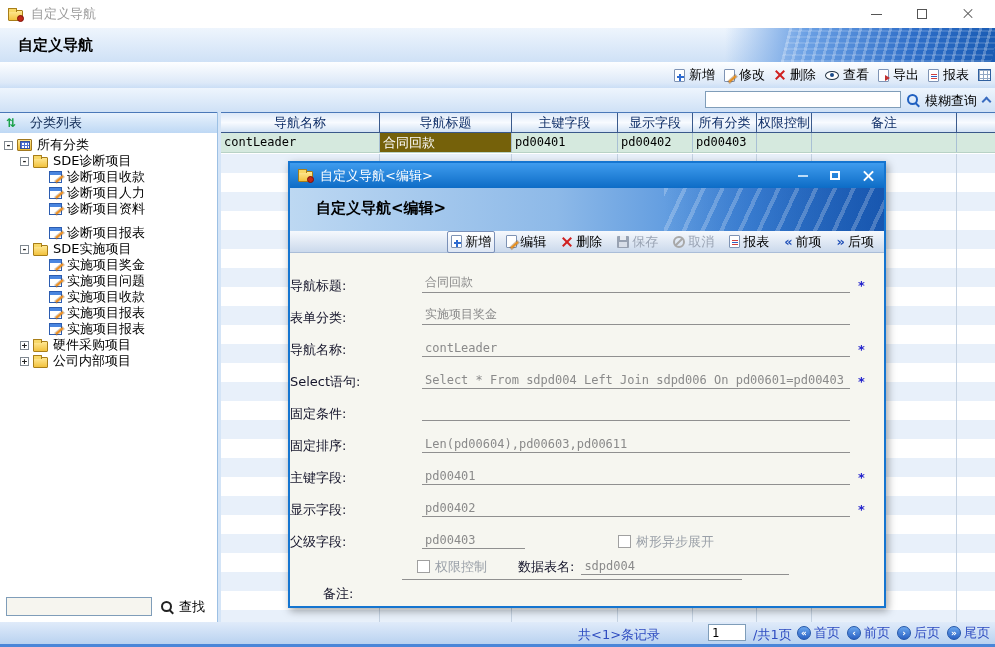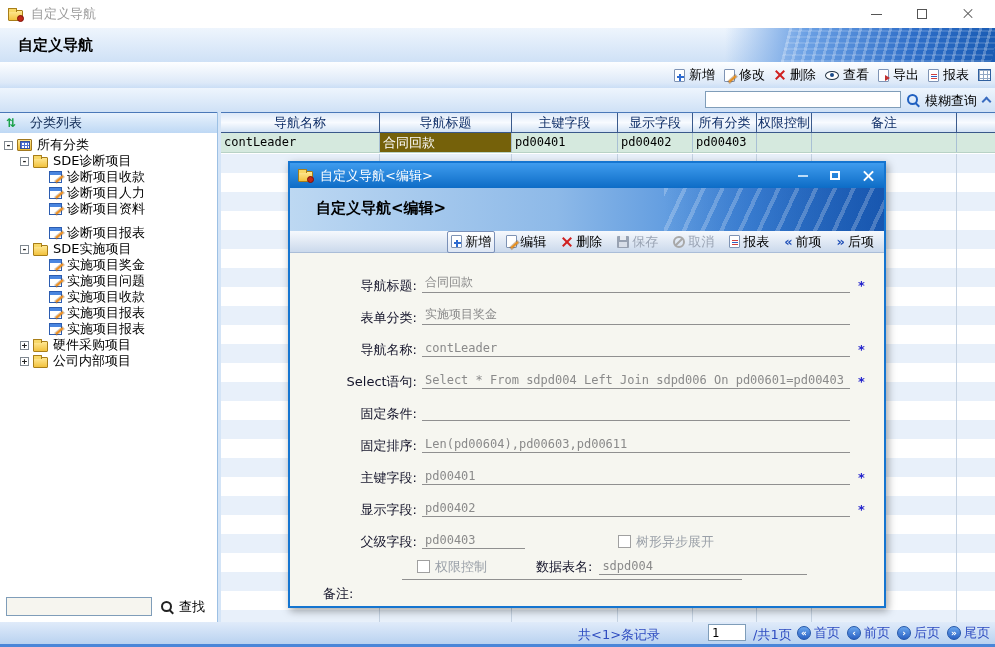--- a/index.html
+++ b/index.html
@@ -115,31 +115,31 @@
   .dlg-toolbar { height:22px; background:linear-gradient(180deg,#f6f9fd,#cbd9ec);
       border-bottom:1px solid #aabdd8; display:flex; justify-content:flex-end; align-items:center;
       gap:7px; padding-right:6px; }
   .dtb-btn { display:flex; align-items:center; gap:3px; font-size:13px; color:#000;
       padding:1px 3px; border:1px solid transparent; }
   .dtb-btn.framed { border:1px solid #7a90b8; background:linear-gradient(#ffffff,#dde6f4); border-radius:2px; }
   .dtb-btn.dis { color:#9aa4b4; }
   .dlg-body { position:absolute; top:90px; left:0; right:0; bottom:0; background:#f6f6f0; padding-top:12px; }
 
   .f-row { display:flex; align-items:flex-end; height:32px; padding:0 14px 4px 0; }
-  .f-label { flex:0 0 132px; text-align:right; font-size:13px; color:#14142a; padding-right:5px; line-height:15px; white-space:nowrap; }
+  .f-label { flex:0 0 132px; text-align:left; font-size:13px; color:#14142a; padding-right:5px; line-height:15px; white-space:nowrap; }
   .f-line { flex:1; border-bottom:1px solid #909090; margin-right:8px; min-height:17px; display:flex; align-items:flex-end; }
   .f-line.short { flex:0 0 103px; }
   .f-value { font:12px "DejaVu Sans Mono",monospace; color:#8a8a8a; padding:0 0 1px 3px; white-space:nowrap; }
   .f-star { flex:0 0 12px; font-size:13px; font-weight:bold; color:#2222cc; line-height:15px; }
   .cb { flex:0 0 13px; width:13px; height:13px; border:1px solid #a0a0a0; background:#fff; margin-bottom:1px; }
   .cb.tree-cb { margin-left:85px; }
   .cb-label { font-size:13px; color:#9aa0a8; margin-left:5px; line-height:15px; }
   .perm-row { display:flex; align-items:center; height:26px; }
   .cb.perm { margin-left:127px; margin-bottom:0; }
-  .f-label.tname { flex:none; margin-left:49px; }
+  .f-label.tname { flex:none; margin-left:31px; }
   .f-line.tname { flex:0 0 208px; margin-left:2px; }
   .sep-line { margin-left:112px; width:340px; border-top:1px solid #909090; height:0; }
   .note-row { display:flex; align-items:center; height:26px; }
   .f-label.note { flex:none; margin-left:33px; }
 
   
   .ic { display:inline-block; position:relative; flex:none; }
   .icp { width:11px; height:13px; background:#fff; border:1px solid #7e93b4; border-radius:1px; }
   .ic-page-plus::before { content:""; position:absolute; left:2px; top:6px; width:7px; height:2px; background:#2e6bd0; }
   .ic-page-plus::after  { content:""; position:absolute; left:4px; top:4px; width:2px; height:7px; background:#2e6bd0; }

